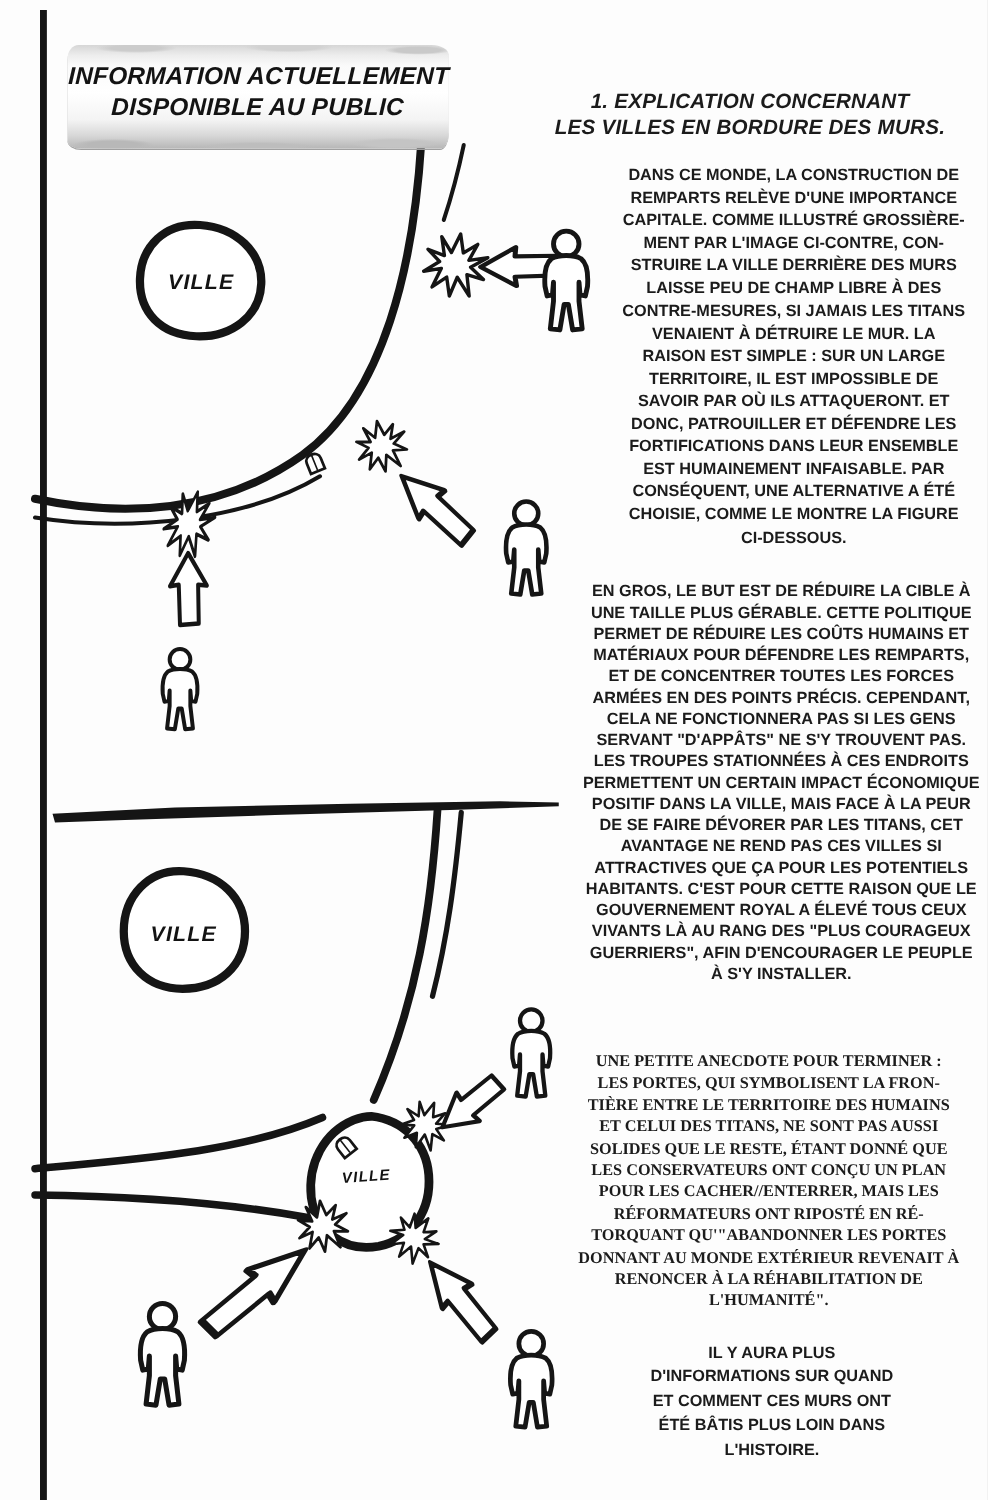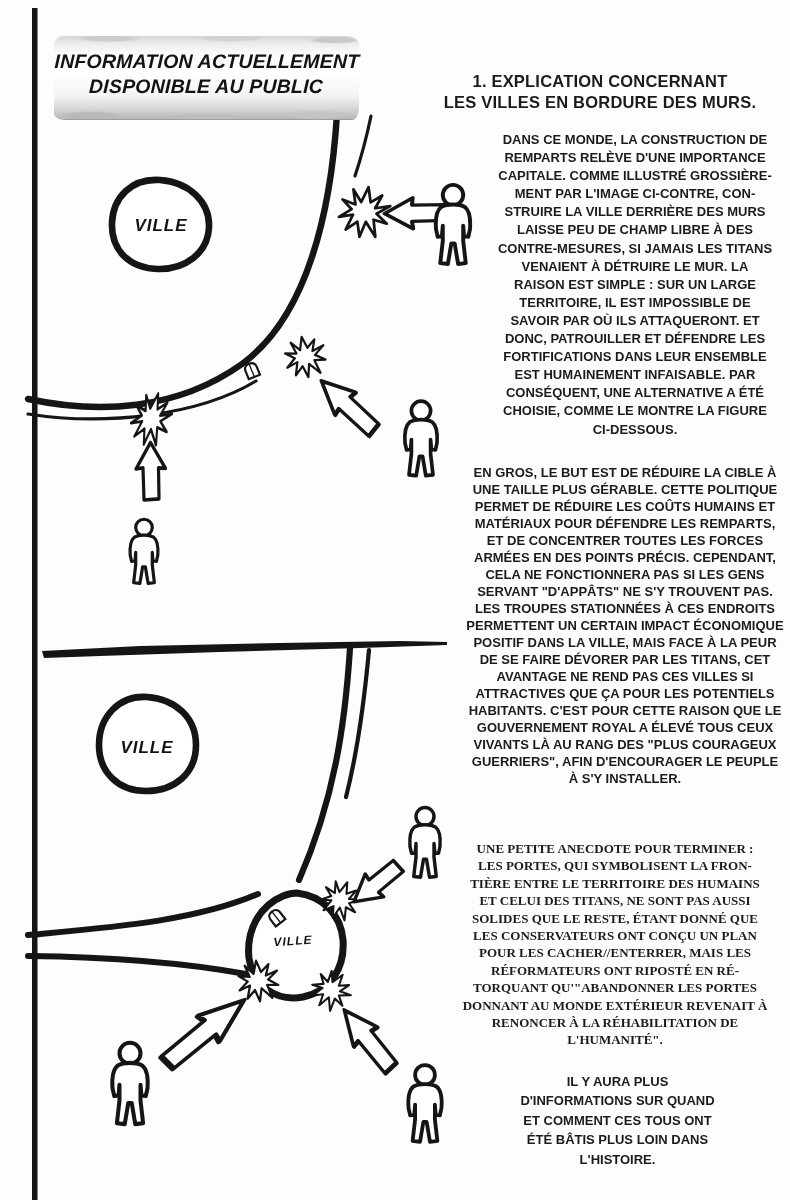--- a/index.html
+++ b/index.html
@@ -31,21 +31,21 @@
     font-weight:bold; font-style:italic;
     font-size:19.5px; line-height:25px; letter-spacing:0.2px;
     color:#131313;
     transform:skewX(-2deg);
   }
 
   .txt {
     position:absolute; white-space:pre-line; text-align:center;
     font-weight:bold; color:#1b1b1b; letter-spacing:0px;
   }
-  .heading { left:420px; top:71px; width:360px; font-size:16.5px; line-height:20.5px; letter-spacing:0.2px; }
+  .heading { left:420px; top:71px; width:360px; font-size:16.5px; line-height:20.5px; font-style:italic; letter-spacing:0.2px; }
   .p1 { left:460px; top:131px; width:350px; font-size:13px; line-height:18.1px; }
   .p2 { left:445px; top:464px; width:360px; font-size:13px; line-height:17.0px; }
   .p3 { left:440px; top:840px; width:350px; font-size:13px; line-height:17.4px;font-family:Liberation Serif, serif; }
   .p4 { left:515px; top:1072px; width:205px; font-size:13px; line-height:19.4px; }
 
   .ville {
     position:absolute; text-align:center;
     font-weight:bold; font-style:italic; color:#131313;
     letter-spacing:1px;
   }
@@ -167,17 +167,17 @@
 SOLIDES QUE LE RESTE, ÉTANT DONNÉ QUE
 LES CONSERVATEURS ONT CONÇU UN PLAN
 POUR LES CACHER//ENTERRER, MAIS LES
 RÉFORMATEURS ONT RIPOSTÉ EN RÉ-
 TORQUANT QU'"ABANDONNER LES PORTES
 DONNANT AU MONDE EXTÉRIEUR REVENAIT À
 RENONCER À LA RÉHABILITATION DE
 L'HUMANITÉ".</div>
   <div class="txt p4">IL Y AURA PLUS
 D'INFORMATIONS SUR QUAND
-ET COMMENT CES TOUS ONT
+ET COMMENT CES MURS ONT
 ÉTÉ BÂTIS PLUS LOIN DANS
 L'HISTOIRE.</div>
 
 </div>
 
 </body></html>

